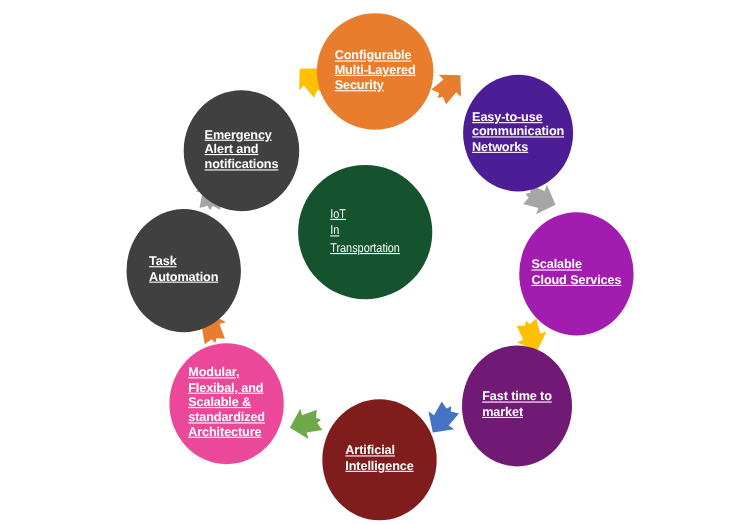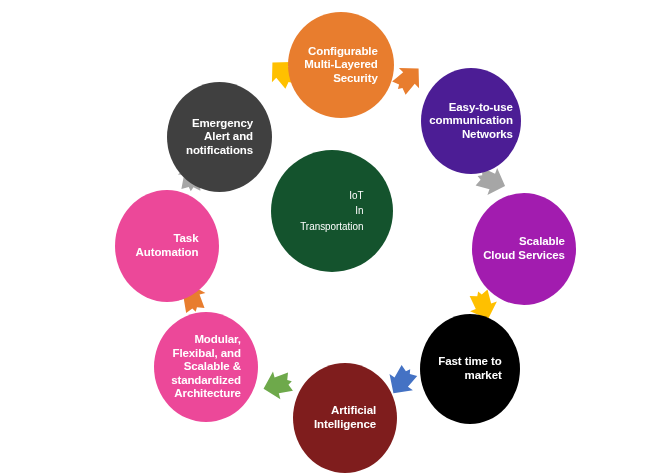--- a/index.html
+++ b/index.html
@@ -16,23 +16,24 @@
     height: 476px;
     background: #ffffff;
     overflow: hidden;
   }
   .node {
     position: absolute;
     border-radius: 50%;
     display: flex;
     align-items: center;
     justify-content: center;
-    text-align: right;
+    text-align: left;
     color: #ffffff;
     box-sizing: border-box;
+    text-decoration: underline;
   }
   .node .label {
     display: block;
     line-height: 1.18;
     font-weight: bold;
     letter-spacing: -0.1px;
     padding: 0 4px;
     white-space: pre-line;
   }
   
@@ -119,36 +120,36 @@
       </div>
       <div class="node sat" style="left: 421px; top: 68px; width: 100px; height: 106px; background: #4c1d95;">
         <span class="label">Easy-to-use
 communication
 Networks</span>
       </div>
       <div class="node sat" style="left: 472px; top: 193px; width: 104px; height: 112px; background: #a21caf;">
         <span class="label">Scalable
 Cloud Services</span>
       </div>
-      <div class="node sat" style="left: 420px; top: 314px; width: 100px; height: 110px; background: #000000;">
+      <div class="node sat" style="left: 420px; top: 314px; width: 100px; height: 110px; background: #701a75;">
         <span class="label">Fast time to
 market</span>
       </div>
       <div class="node sat" style="left: 293px; top: 363px; width: 104px; height: 110px; background: #7f1d1d;">
         <span class="label">Artificial
 Intelligence</span>
       </div>
       <div class="node sat" style="left: 154px; top: 312px; width: 104px; height: 110px; background: #ec4899;">
         <span class="label">Modular,
 Flexibal, and
 Scalable &amp;
 standardized
 Architecture</span>
       </div>
-      <div class="node sat" style="left: 115px; top: 190px; width: 104px; height: 112px; background: #ec4899;">
+      <div class="node sat" style="left: 115px; top: 190px; width: 104px; height: 112px; background: #404040;">
         <span class="label">Task
 Automation</span>
       </div>
       <div class="node sat" style="left: 167px; top: 82px; width: 105px; height: 110px; background: #404040;">
         <span class="label">Emergency
 Alert and
 notifications</span>
       </div>
     </div>
   <div class="node" id="hub">

